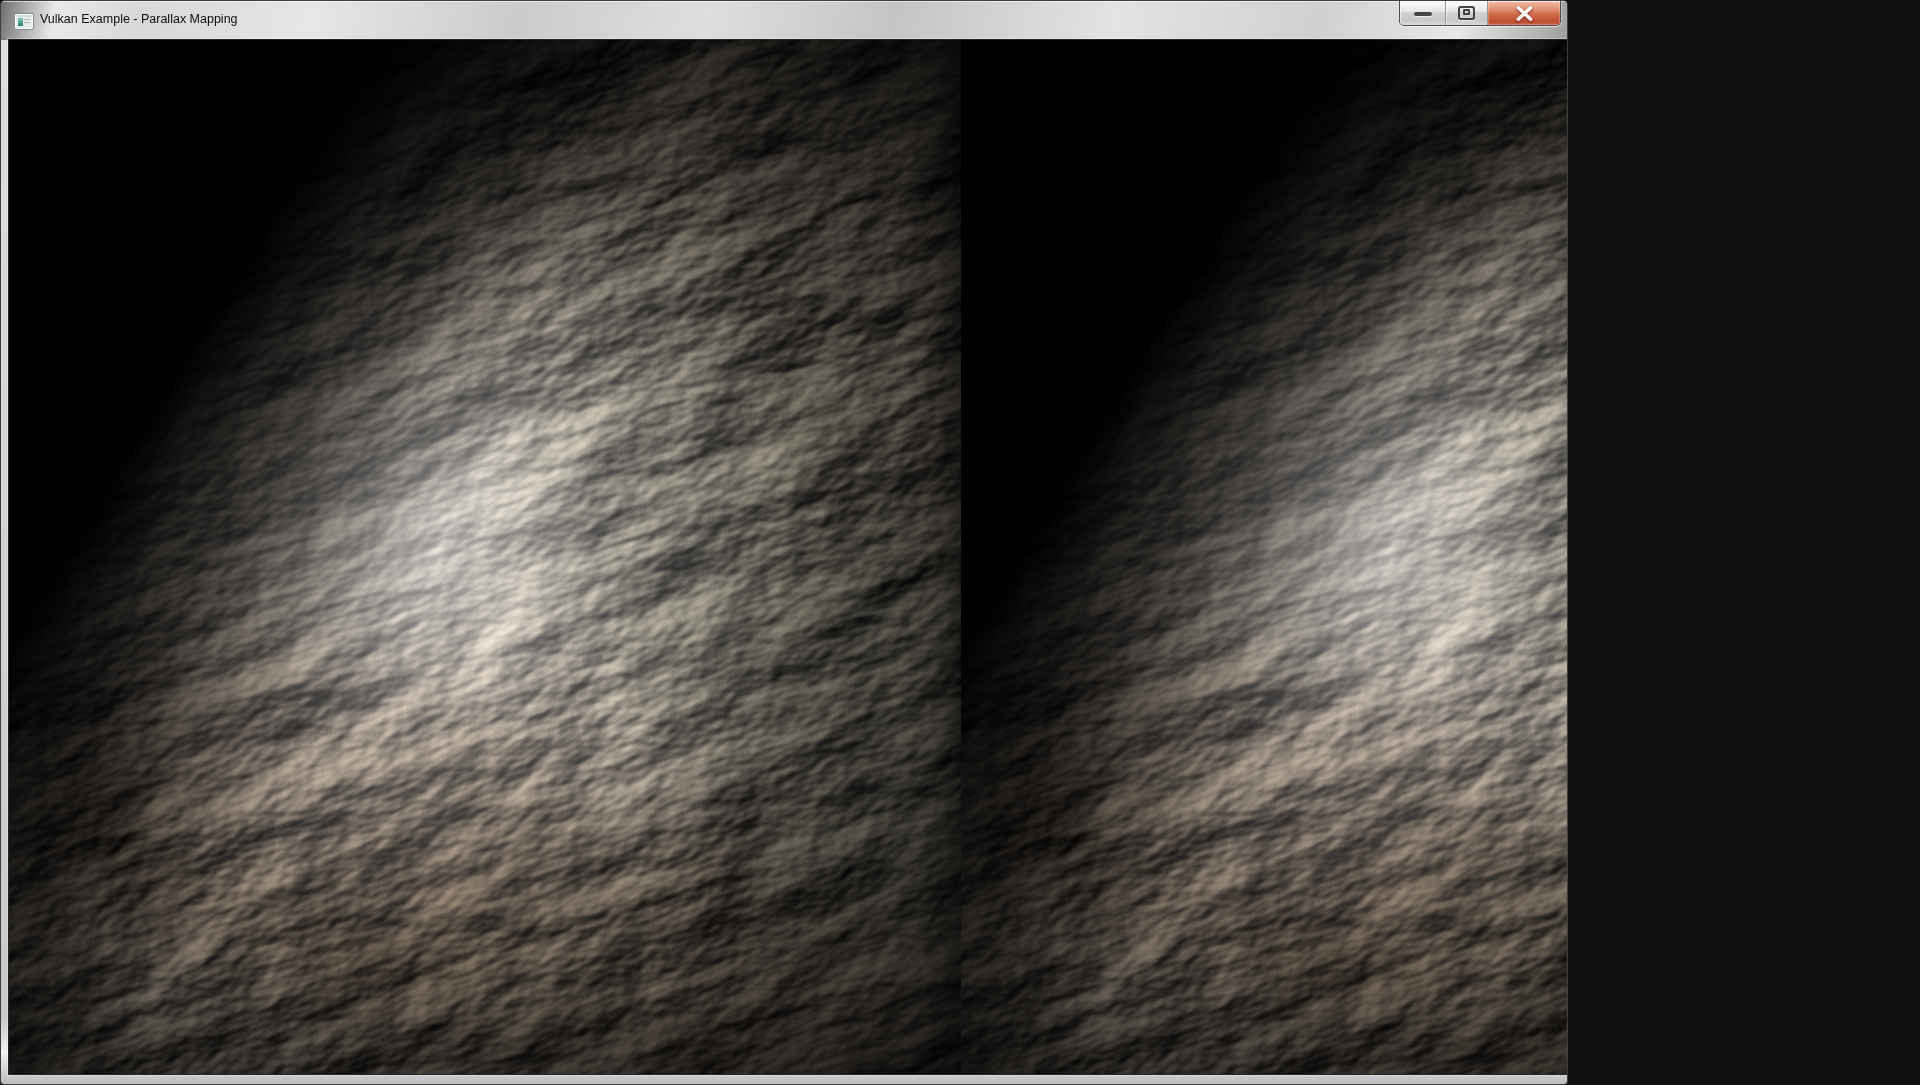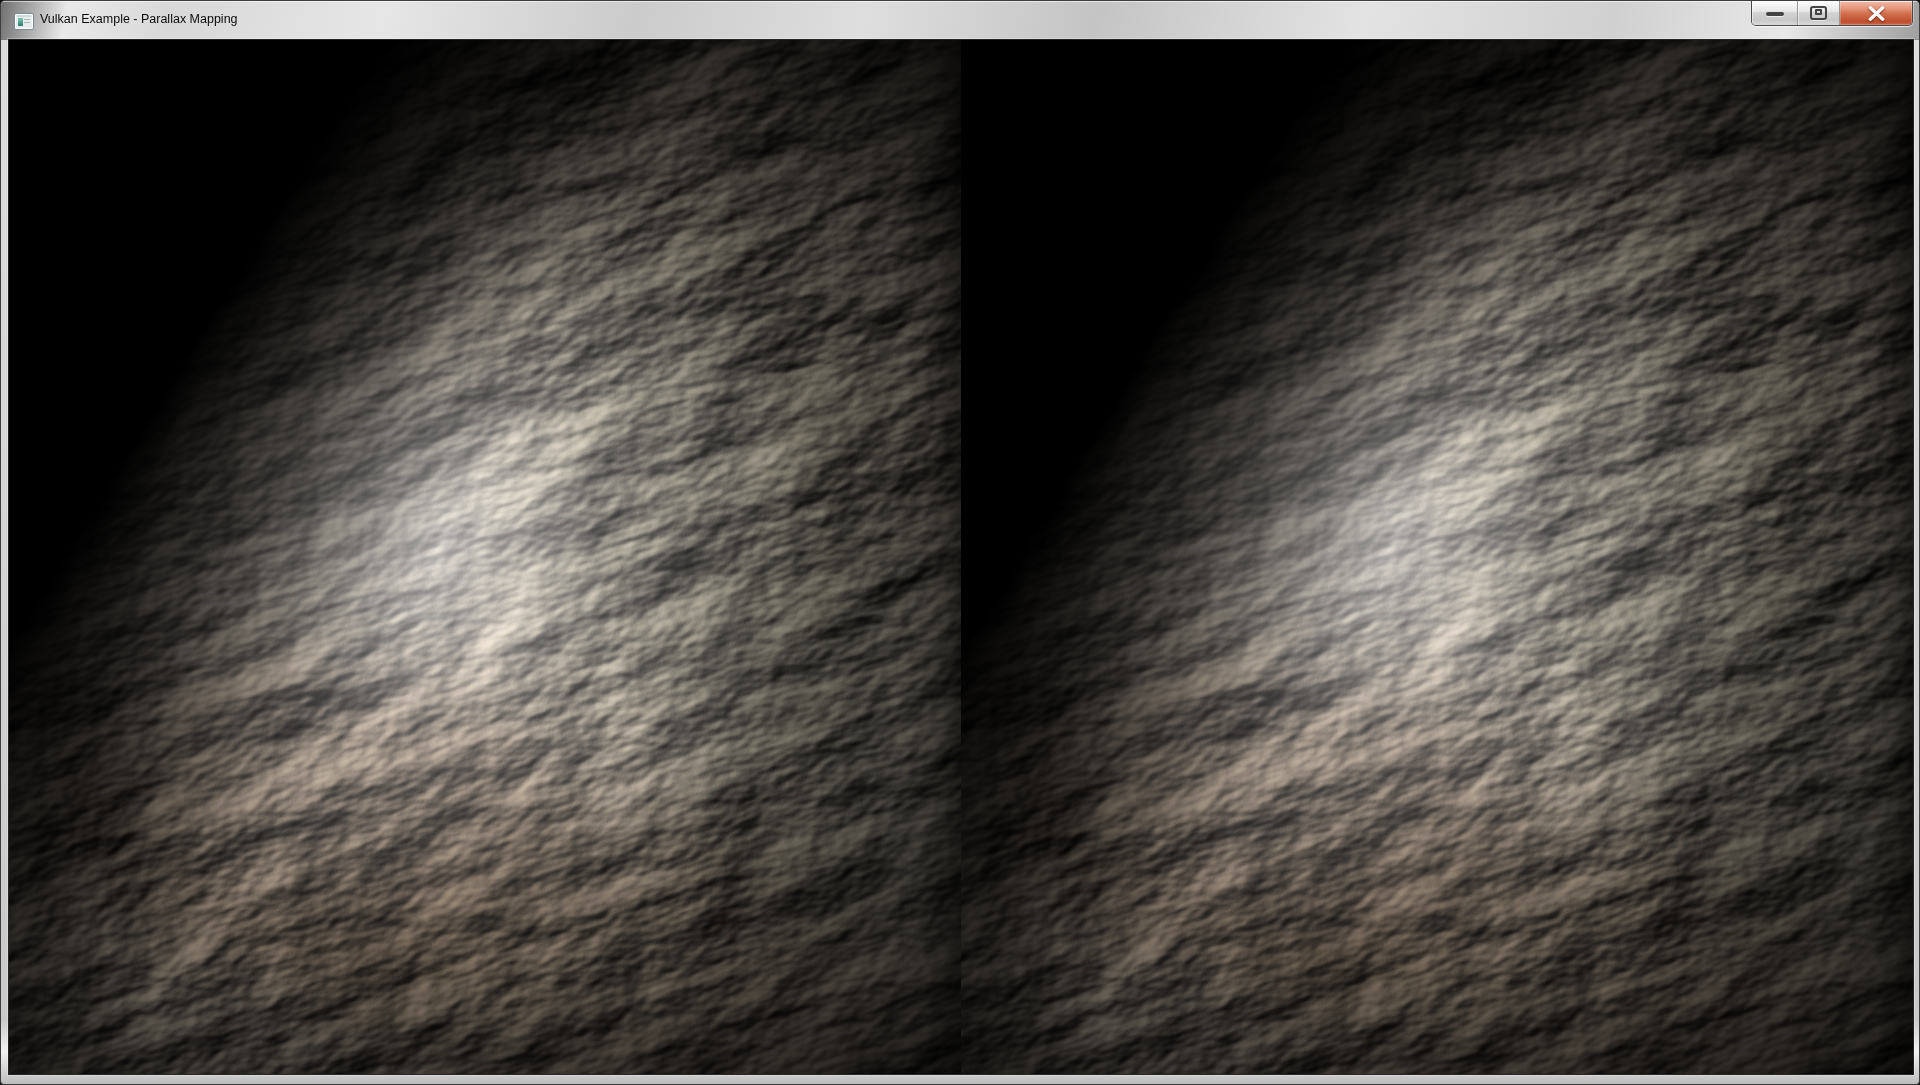--- a/index.html
+++ b/index.html
@@ -6,21 +6,21 @@
     margin: 0;
     padding: 0;
     background: #101010;
     font-family: "Liberation Sans", sans-serif;
     -webkit-font-smoothing: antialiased;
   }
 
   
   .window {
     position: relative;
-    width: 1920px;
+    width: 1568px;
     height: 1085px;
     box-sizing: border-box;
     border: 1px solid #3e3e3e;
     border-radius: 5px 5px 4px 4px;
     overflow: hidden;
     background: linear-gradient(180deg, #dedede 0%, #d2d2d2 55%, #c9c9c9 94%, #f2f2f2 97%, #bdbdbd 100%);
   }
 
   .titlebar {
     position: absolute;

